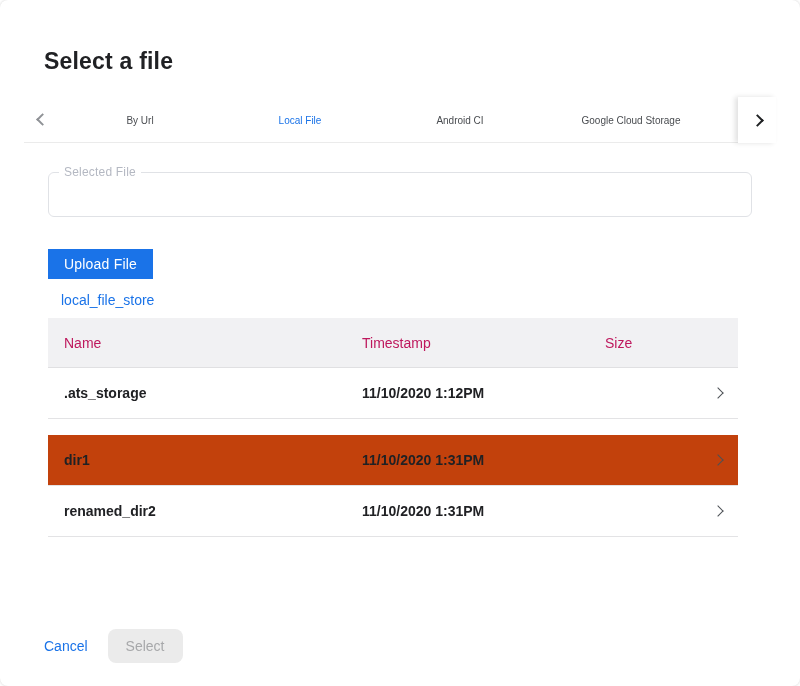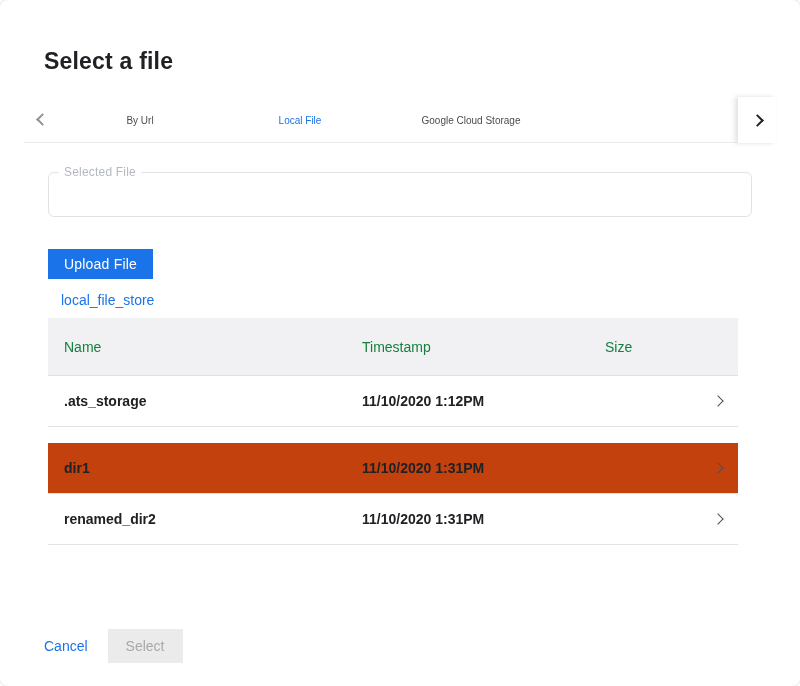--- a/index.html
+++ b/index.html
@@ -49,47 +49,48 @@
     background:#1a73e8; color:#fff; font-size:14px; border:none; border-radius:0;
     cursor:pointer; font-family:inherit; letter-spacing:0.2px;
   }
   .breadcrumb { position:absolute; top:292px; left:61px; font-size:14px; color:#1a73e8; cursor:pointer; }
   
   .file-table { position:absolute; top:318px; left:48px; width:690px; font-size:14px; }
   .trow {
     display:grid; grid-template-columns:298px 243px 1fr 40px; align-items:center;
     padding:0 0 0 16px; height:51px; border-bottom:1px solid #e3e3e5; background:#fff;font-weight:bold;
   }
-  .trow.head { height:58px; background:#f1f1f3; color:#15803d; font-weight:500; border-bottom:1px solid #e0e0e2; }
+  .trow.head { height:50px; background:#f1f1f3; color:#be185d; font-weight:500; border-bottom:1px solid #e0e0e2; }
   .trow.body { color:#202124; cursor:pointer; }
   .trow.selected { background:#c2410c;margin-top:16px; }
   .cell-chevron { display:flex; justify-content:center; align-items:center; color:#4d5156; }
   .cell-chevron .chev { border-width:0 1.7px 1.7px 0; width:8px; height:8px; }
   
   .footer { position:absolute; top:629px; left:44px; display:flex; align-items:center; gap:20px; }
   .cancel-btn { background:none; border:none; color:#1a73e8; font-size:14px; cursor:pointer; font-family:inherit; padding:6px 0; }
   .select-btn {
     height:34px; padding:0 18px; background:#ebebeb; color:#a7a8aa; font-size:14px;
-    border:none; border-radius:0; font-family:inherit; cursor:default;
+    border:none; border-radius:8px; font-family:inherit; cursor:default;
   }
 </style>
 </head>
 <body>
 
 <div class="dialog">
 
   <h1 class="dialog-title">Select a file</h1>
 
   <div class="tabbar">
     <button class="paddle paddle-left">
       <span class="chev chev-left"></span>
     </button>
     <div class="tablist">
       <button class="tab tab-w">By Url</button>
       <button class="tab tab-w active">Local File</button>
+      <button class="tab tab-w">Android CI</button>
       <button class="tab tab-wide">Google Cloud Storage</button>
     </div>
     <button class="paddle paddle-right">
       <span class="chev chev-right"></span>
     </button>
   </div>
 
   <div class="field">
     <span class="field-label">Selected File</span>
     <input type="text" value="" style="">

